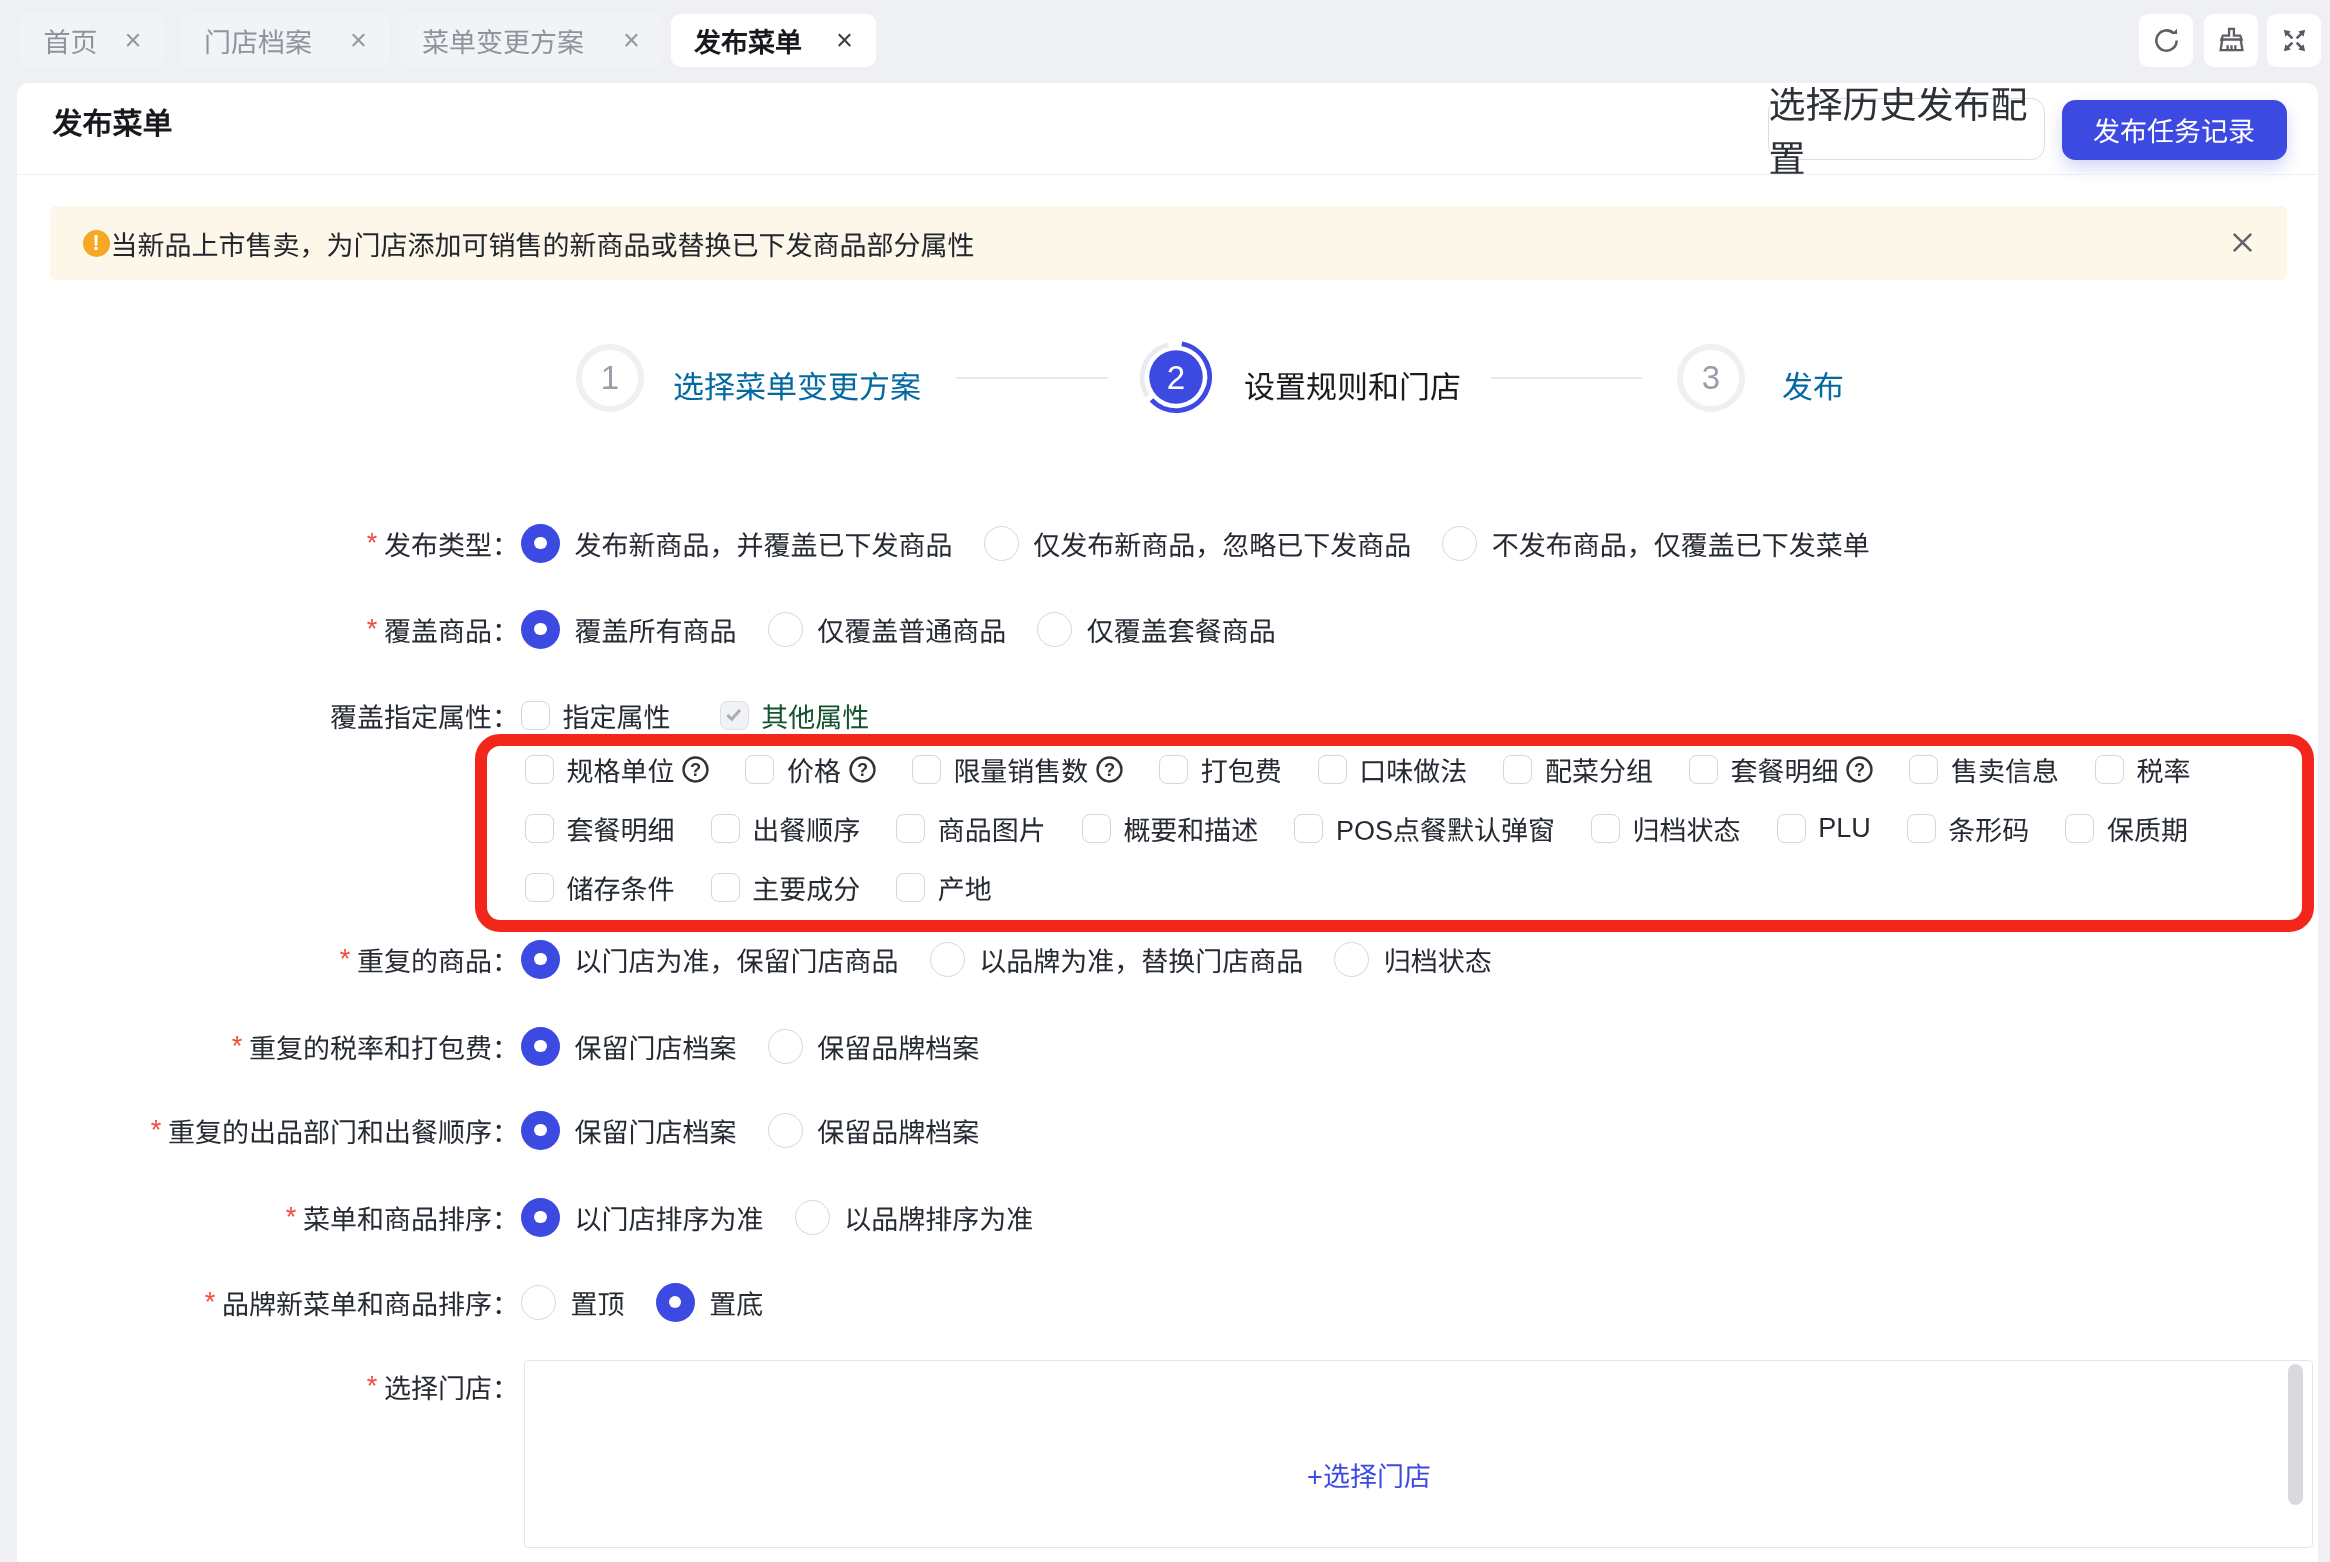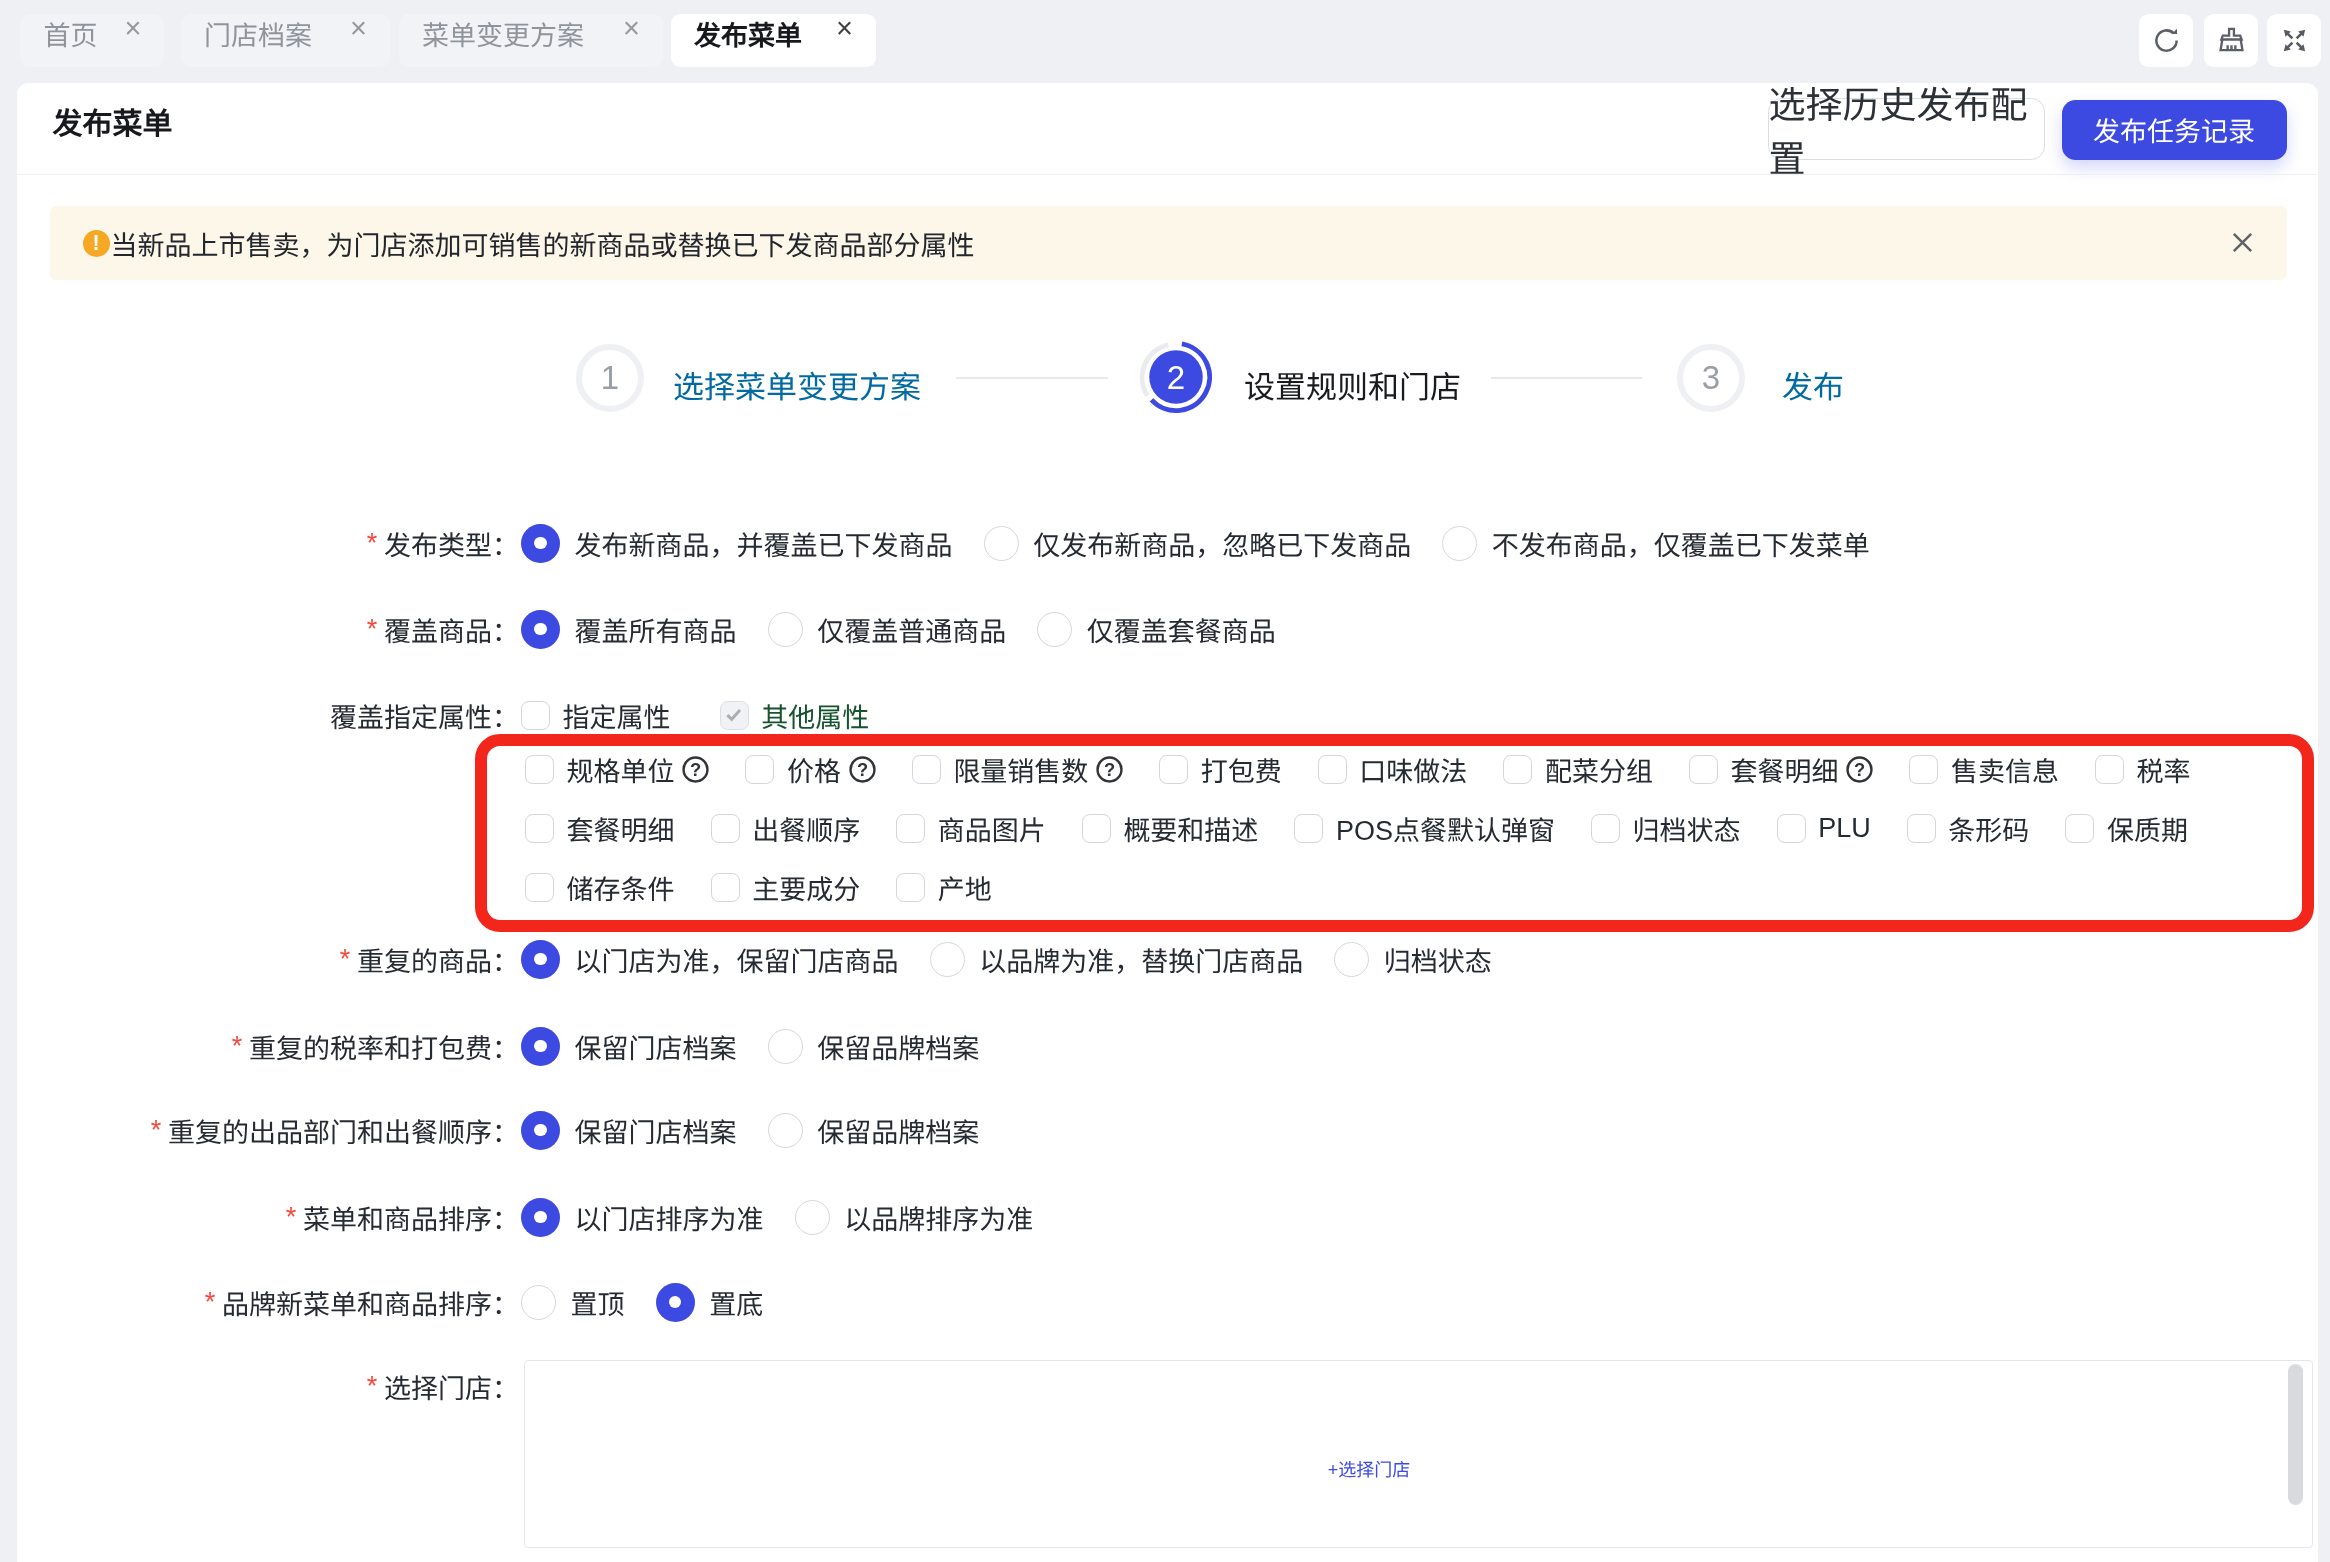--- a/index.html
+++ b/index.html
@@ -1,21 +1,21 @@
 <!DOCTYPE html>
 <html lang="zh-CN"><head>
 <meta charset="utf-8">
 <style>
 * { margin:0; padding:0; box-sizing:border-box; }
 html,body { width:2331px; height:1562px; overflow:hidden; }
 body { background:#eef0f4; font-family:"Liberation Sans", sans-serif; font-size:27px; color:#262b33; }
 .abs { position:absolute; }
 
 .tab { position:absolute; top:13.6px; height:53px; border-radius:9.7px; background:#f2f3f7;
-  display:flex; align-items:flex-start; justify-content:space-between; padding:0 23px;
+  display:flex; align-items:center; justify-content:space-between; padding:0 23px;
   color:#8f949c; font-size:27px; }
 .tab .x { color:#94989f; font-size:29px; line-height:1; }
 .tab.active { background:#fff; color:#17191d; font-weight:bold; }
 .tab.active .x { color:#3c4043; font-weight:normal; }
 .icbtn { position:absolute; top:13.6px; width:54px; height:53px; background:#fff; border-radius:9.7px;
   display:flex; align-items:center; justify-content:center; }
 
 .panel { position:absolute; left:16.5px; top:83px; width:2301px; height:1479px; background:#fff;
   border-radius:11.6px 11.6px 0 0; }
 .title { position:absolute; left:36px; top:15.5px; font-size:30px; font-weight:bold; color:#17191d; }
@@ -56,21 +56,21 @@
 .muted { color:#14532d; }
 .qic { margin-left:7.8px; flex:none; display:block; }
 
 .redbox { position:absolute; left:475px; top:734px; width:1839px; height:198px;
   border:12.6px solid #f2261b; border-radius:25px; background:#fff; padding:0 0 0 38px; }
 .cbrow { height:59px; display:flex; align-items:center; } .cbrow:first-child { margin-top:-5.8px; }
 .cbitem { display:flex; align-items:center; margin-right:36px; }
 
 .storebox { position:absolute; left:524px; top:1360px; width:1789px; height:188px;
   border:1.9px solid #e4e6ea; border-radius:3.9px; background:#fff; }
-.storelink { position:absolute; left:0; top:94px; width:1688px; text-align:center; color:#3c4ae2; font-size:18px; }
+.storelink { position:absolute; left:0; top:94px; width:1688px; text-align:center; color:#3c4ae2; font-size:27px; }
 .thumb { position:absolute; right:8.7px; top:2.9px; width:15.5px; height:141px; border-radius:7.8px; background:#d8dadd; }
 </style>
 </head>
 <body>
 
 <div class="tab" style="left:20.4px;width:144px;">
     <span>首页</span>
     <span class="x">×</span>
   </div>
 <div class="tab" style="left:181px;width:209px;">

